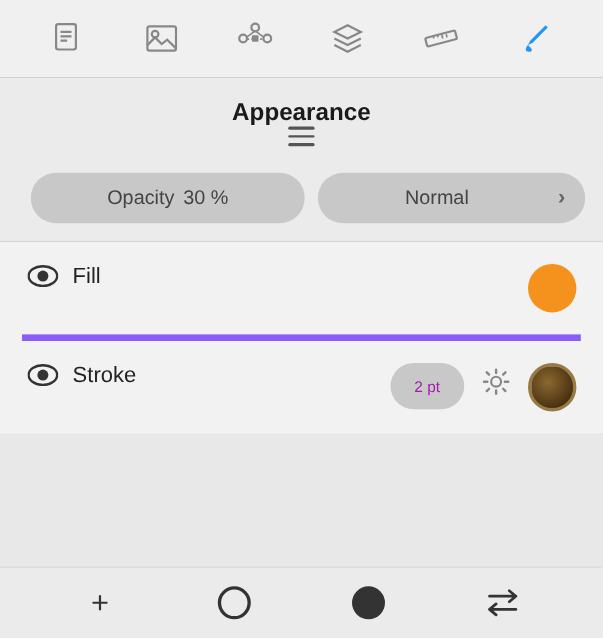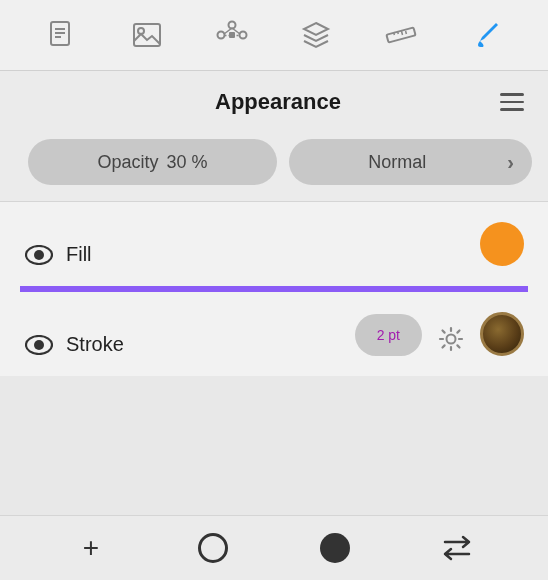--- a/index.html
+++ b/index.html
@@ -39,20 +39,21 @@
       padding: 0;
     }
 
     
     .panel-header {
       display: flex;
       align-items: center;
       justify-content: space-between;
       padding: 18px 24px 14px 24px;
       background: #ebebeb;
+      flex-direction: column;
     }
     .panel-title {
       font-size: 22px;
       font-weight: 700;
       color: #1a1a1a;
       flex: 1;
       text-align: center;
     }
     .menu-icon {
       display: flex;
@@ -127,21 +128,21 @@
 
     
     .section {
       background: #f2f2f2;
       padding: 0 20px;
     }
 
     
     .property-row {
       display: flex;
-      align-items: flex-end;
+      align-items: flex-start;
       padding: 20px 4px;
       gap: 12px;
     }
     .property-row + .property-row {
       border-top: 6px solid #8b5cf6;
     }
 
     .eye-icon {
       width: 30px;
       height: 22px;

